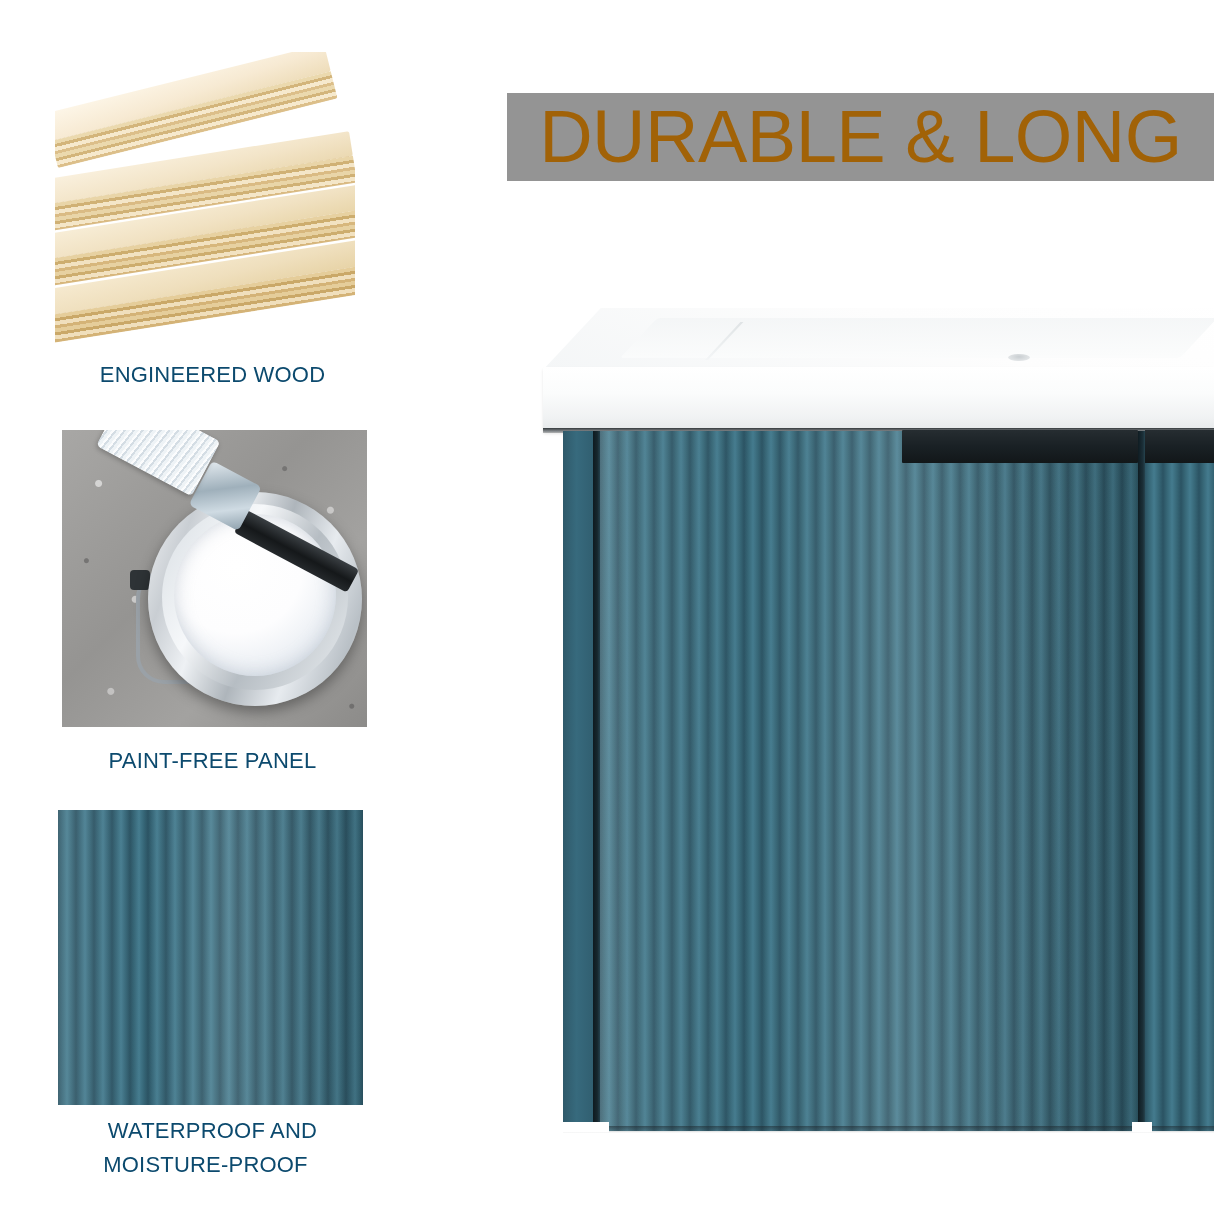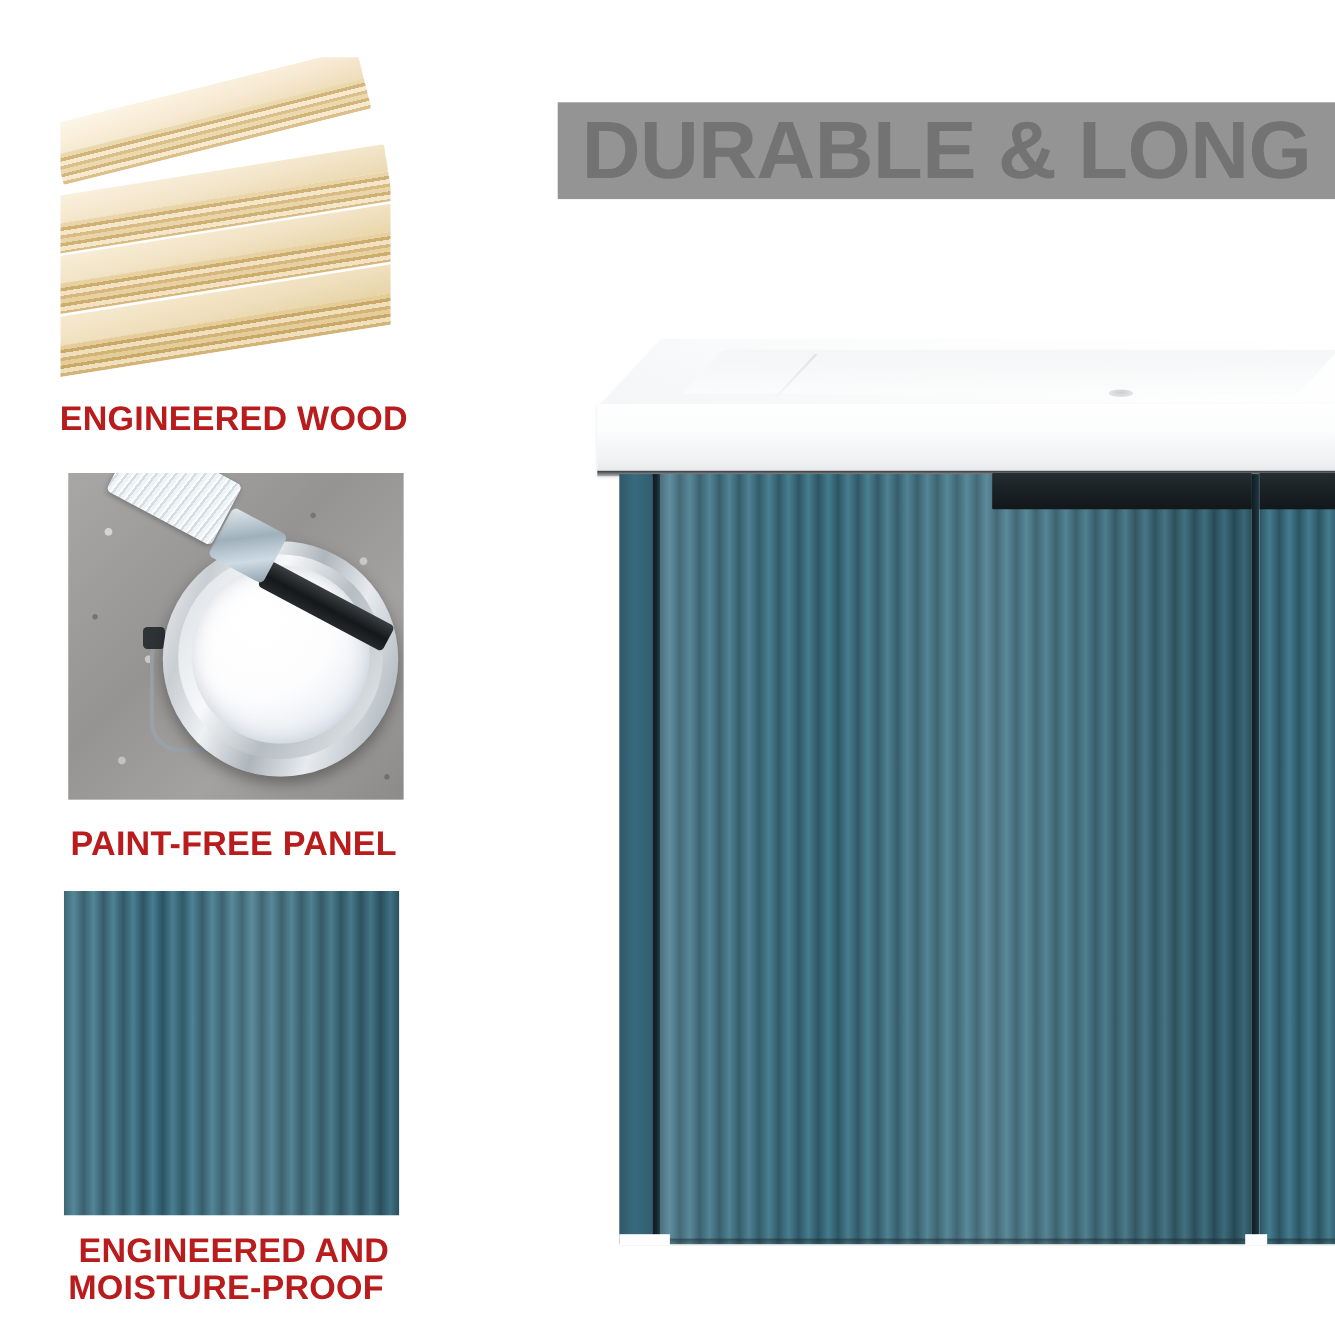--- a/index.html
+++ b/index.html
@@ -11,25 +11,25 @@
     position:relative;
   }
   .stage{position:absolute;inset:0;background:#fff;}
 
   
   .feature{position:absolute;}
   .thumb{position:absolute;overflow:hidden;background:#fff;}
   .caption{
     position:absolute;
     text-align:center;
-    font-weight:700;
-    color:#b91c1c;
+    font-weight:400;
+    color:#0c4a6e;
     letter-spacing:.2px;
     line-height:1.22;
-    font-size:31px;
+    font-size:22px;
   }
 
   
   #thumb-plywood{left:55px;top:52px;width:300px;height:302px;}
   .ply-sheet{
     position:absolute;
     transform-origin:50% 50%;
   }
   .ply-face{
     position:absolute;left:0;top:0;width:100%;height:100%;
@@ -134,22 +134,22 @@
         var(--dk) 18px);
   }
 
   
   #headline-banner{
     position:absolute;left:507px;top:93px;width:707px;height:88px;
     background:#949494;
   }
   .headline{
     position:absolute;
-    font-weight:700;
-    color:#737373;
+    font-weight:400;
+    color:#a16207;
     font-size:74px;
     line-height:88px;
     letter-spacing:-0.5px;
     white-space:nowrap;
   }
   #headline-line1{left:507px;top:93px;width:707px;text-align:center;}
   #headline-line2{left:507px;top:196px;width:707px;text-align:center;}
 
   
   #vanity{position:absolute;left:500px;top:300px;width:714px;height:860px;}
@@ -279,21 +279,21 @@
       <div class="brush-ferrule"></div>
       <div class="brush-bristles"></div>
     </div>
     <div class="caption" style="left:25px;top:748px;width:375px;text-align:center;">PAINT-FREE PANEL</div>
   </div>
 
   <div class="feature">
     <div class="thumb" id="thumb-fluted">
       <div class="flutes sheen" style="--dk:#2a5262;--md:#356576;--lt:#457c8f;"></div>
     </div>
-    <div class="caption" style="left:25px;top:1118px;width:375px;">ENGINEERED AND</div>
+    <div class="caption" style="left:25px;top:1118px;width:375px;">WATERPROOF AND</div>
     <div class="caption" style="left:18px;top:1152px;width:375px;">MOISTURE-PROOF</div>
   </div>
 
   <div id="vanity">
     <div class="counter-top"></div>
     <div class="counter-basin"></div>
     <div class="counter-basin-edge"></div>
     <div class="faucet-hole"></div>
     <div class="counter-front"></div>
     <div class="counter-shadowline"></div>

